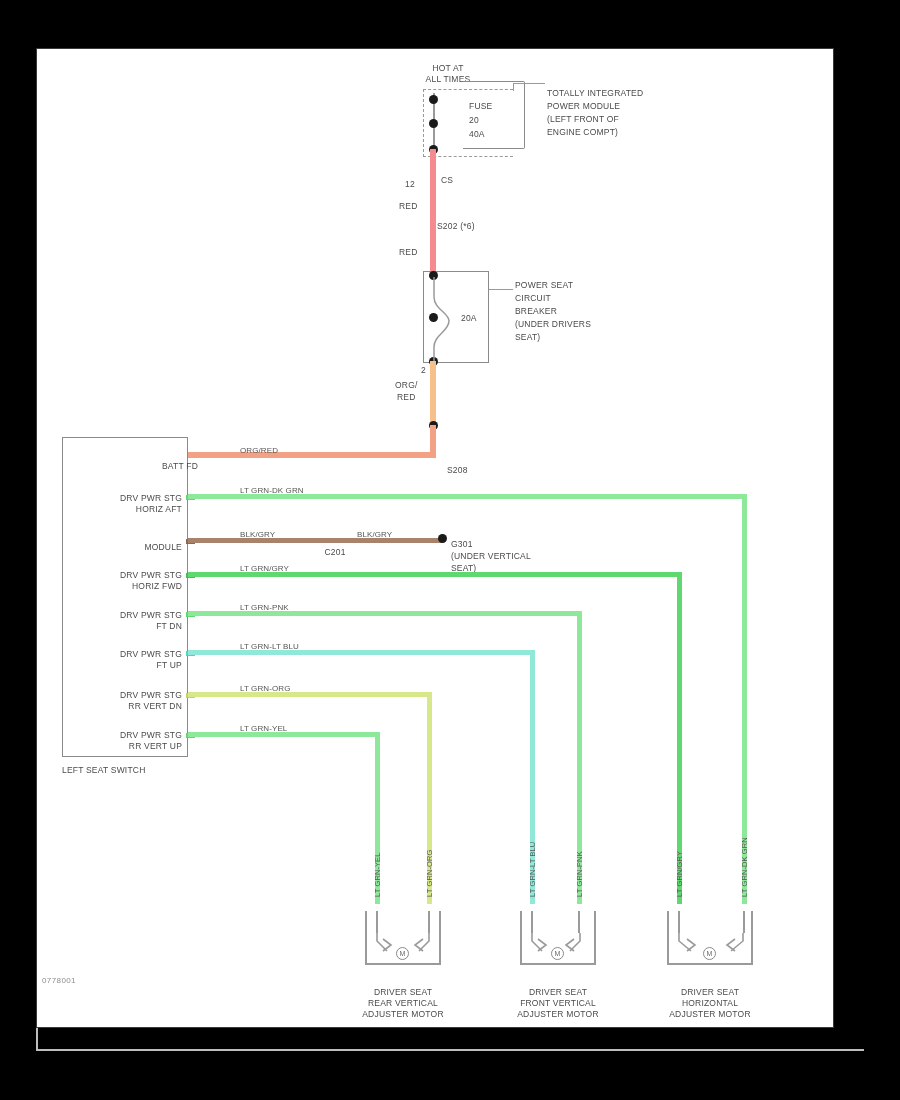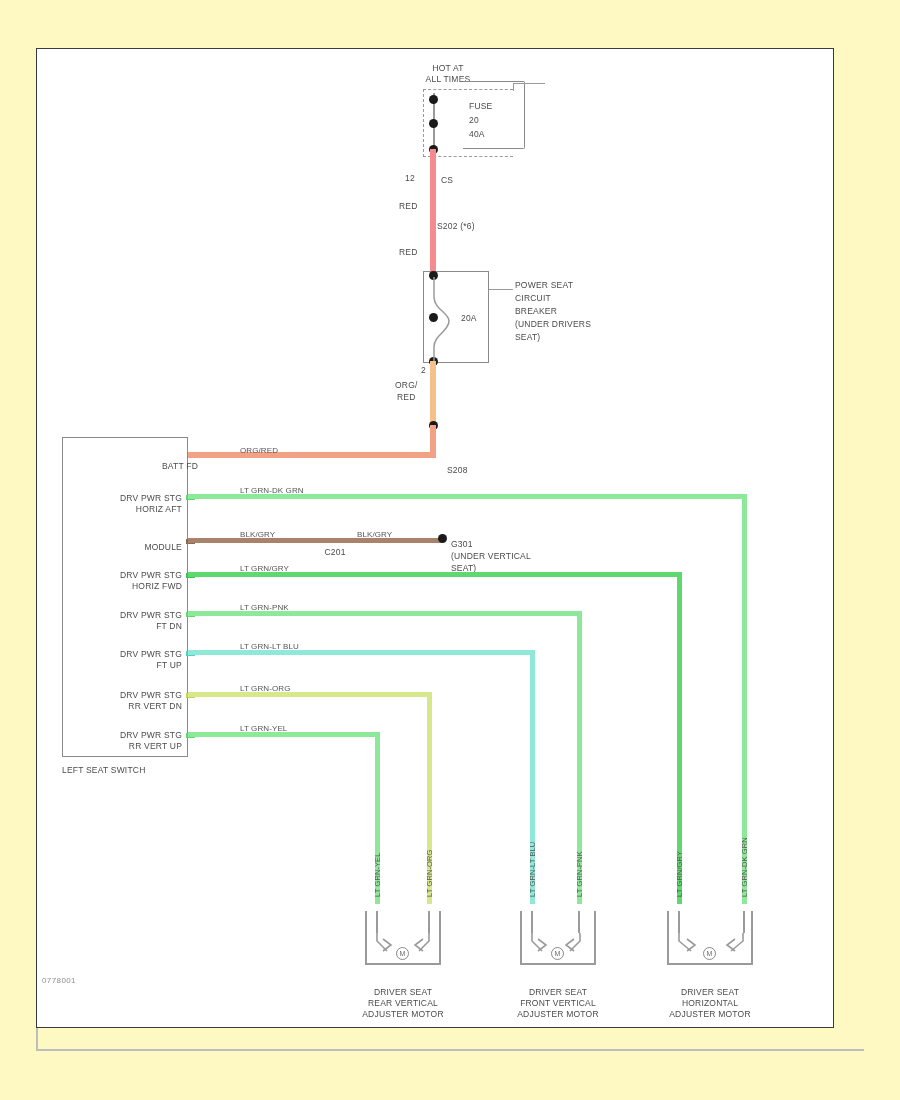--- a/index.html
+++ b/index.html
@@ -5,21 +5,21 @@
   * { box-sizing: border-box; }
   html, body {
     margin: 0; padding: 0;
     background: #ffffff;
     font-family: "Liberation Sans", sans-serif;
   }
   #page {
     position: relative;
     width: 900px;
     height: 1100px;
-    background: #fef9c3;
+    background: #000000;
     overflow: hidden;
   }
   #frame {
     position: absolute;
     left: 36px; top: 48px;
     width: 798px; height: 980px;
     border: 1.5px solid #3a3a3a;
     background: #fff;
   }
   .lbl {
@@ -123,24 +123,28 @@
     <div class="dot" style="left:392px; top:46px;"></div>
     <div class="dot" style="left:392px; top:70px;"></div>
     <div class="dot" style="left:392px; top:96px;"></div>
 
     <div class="lbl" style="left:432px; top:50px; width:50px; line-height:14px;">FUSE
 20
 40A</div>
 
     <div class="leader" style="left:476px; top:34px; width:1.2px; height:8px;"></div>
     <div class="leader" style="left:476px; top:34px; width:32px; height:1.2px;"></div>
+    <div class="lbl" style="left:510px; top:38px; width:160px; line-height:13px;">TOTALLY INTEGRATED
+POWER MODULE
+(LEFT FRONT OF
+ENGINE COMPT)</div>
 
     <div class="wire" style="left:393px; top:100px; width:6px; height:128px; background:#f58a8f;"></div>
 
-    <div class="lbl" style="left:368px; top:124px;">12</div>
+    <div class="lbl" style="left:368px; top:130px;">12</div>
     <div class="lbl" style="left:404px; top:126px;">CS</div>
     <div class="lbl" style="left:362px; top:152px;">RED</div>
 
     <div class="lbl" style="left:400px; top:172px;">S202 (*6)</div>
 
     <div class="lbl" style="left:362px; top:198px;">RED</div>
 
     <div class="box" style="left:386px; top:222px; width:66px; height:92px;"></div>
 
     <div class="dot" style="left:392px; top:222px;"></div>

